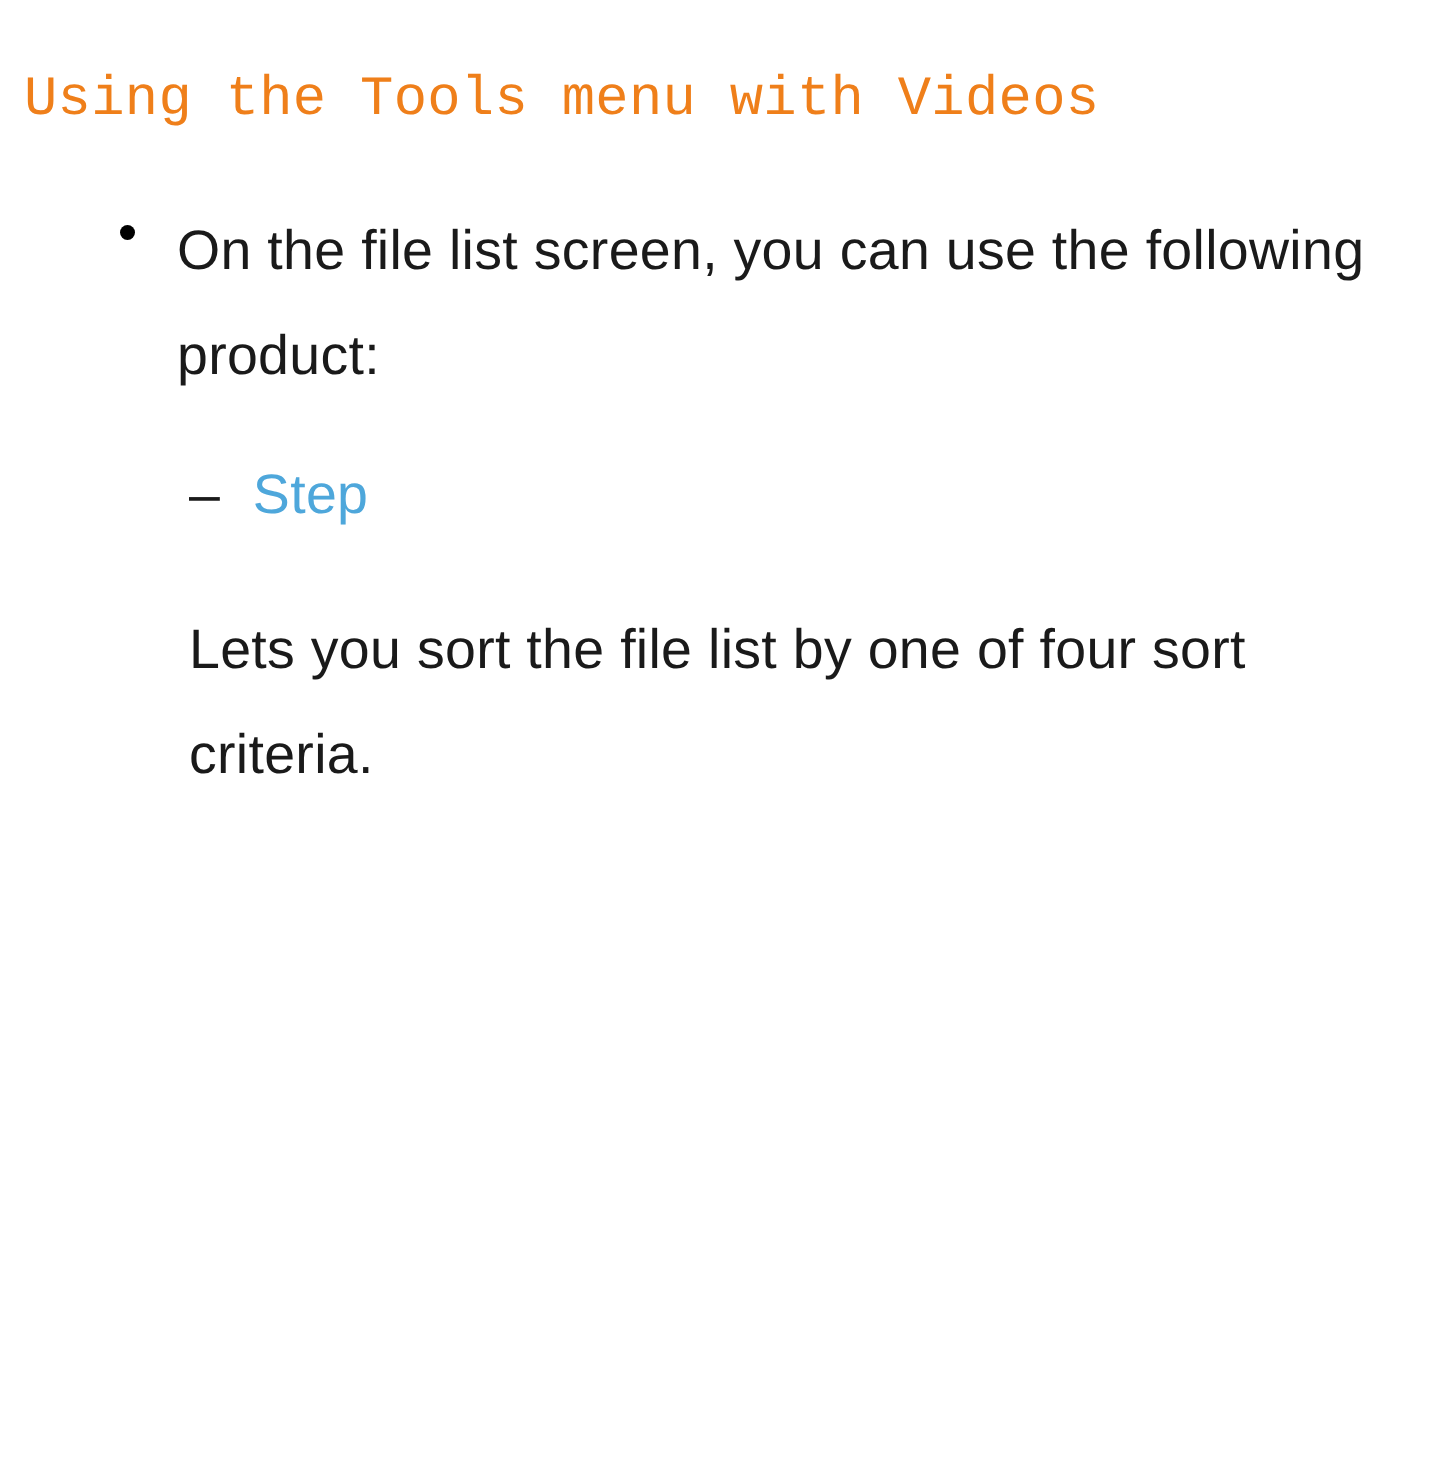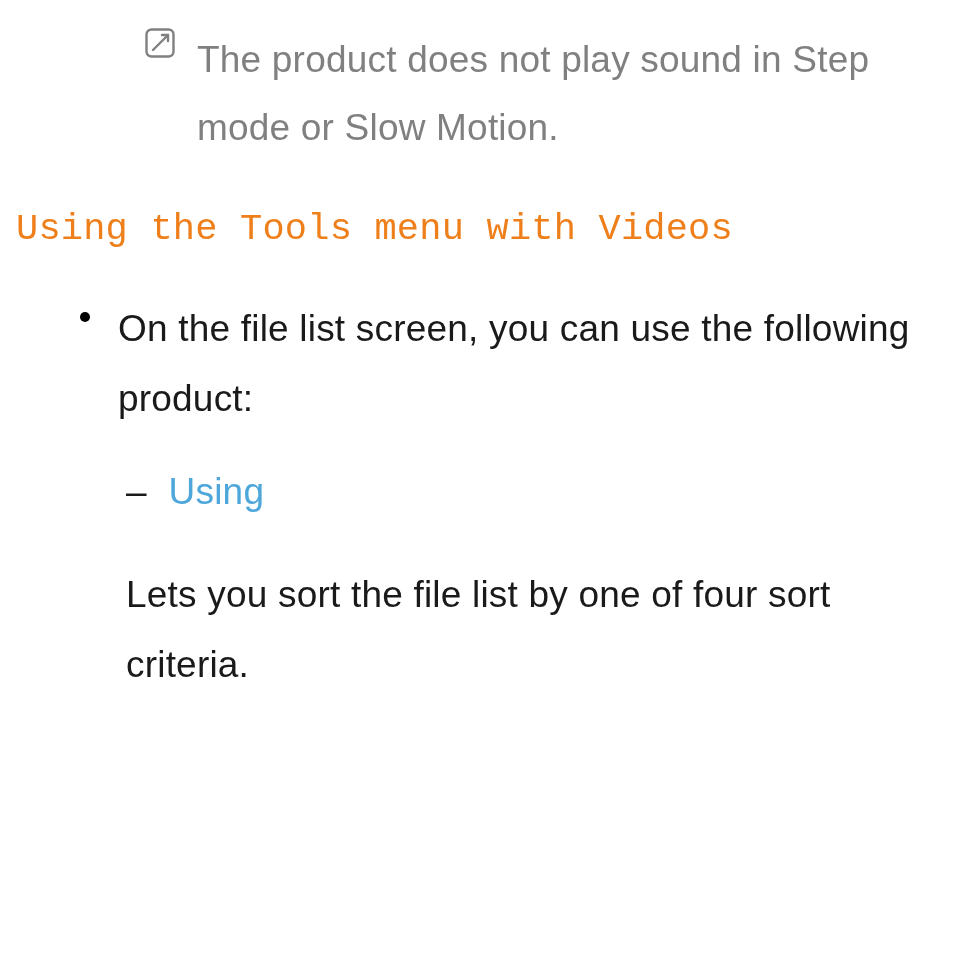--- a/index.html
+++ b/index.html
@@ -102,44 +102,34 @@
     letter-spacing: 0.2px;
   }
 </style>
 </head>
 <body>
 
 <div class="page">
 
   <div class="note-list">
 
-    <div class="note-item">
-      <span class="note-icon">
-        <svg width="30" height="30" viewBox="0 0 30 30">
-          <rect x="1.5" y="1.5" width="27" height="27" rx="5" ry="5" fill="none" stroke="#808080" stroke-width="2.4"></rect>
-          <line x1="8" y1="22" x2="22" y2="8" stroke="#808080" stroke-width="2.4" stroke-linecap="round"></line>
-          <path d="M17 7 L23 7 L23 13" fill="none" stroke="#808080" stroke-width="2.4" stroke-linecap="round"></path>
-        </svg>
-      </span>
-      <span class="note-text">The product does not play sound in Step mode or Slow Motion.</span>
-    </div>
 
 
   </div>
 
   <div class="section-heading">Using the Tools menu with Videos</div>
 
   <div class="bullet-block">
     <div class="bullet-row">
       <span class="bullet-dot"></span>
       <span class="bullet-text">On the file list screen, you can use the following product:</span>
     </div>
 
     <div class="dash-block">
       <div class="dash-row">
         <span class="dash-mark">–</span>
-        <span class="dash-label">Using</span>
+        <span class="dash-label">Step</span>
       </div>
       <div class="dash-body">Lets you sort the file list by one of four sort criteria.</div>
     </div>
   </div>
 
 </div>
 
 </body></html>

